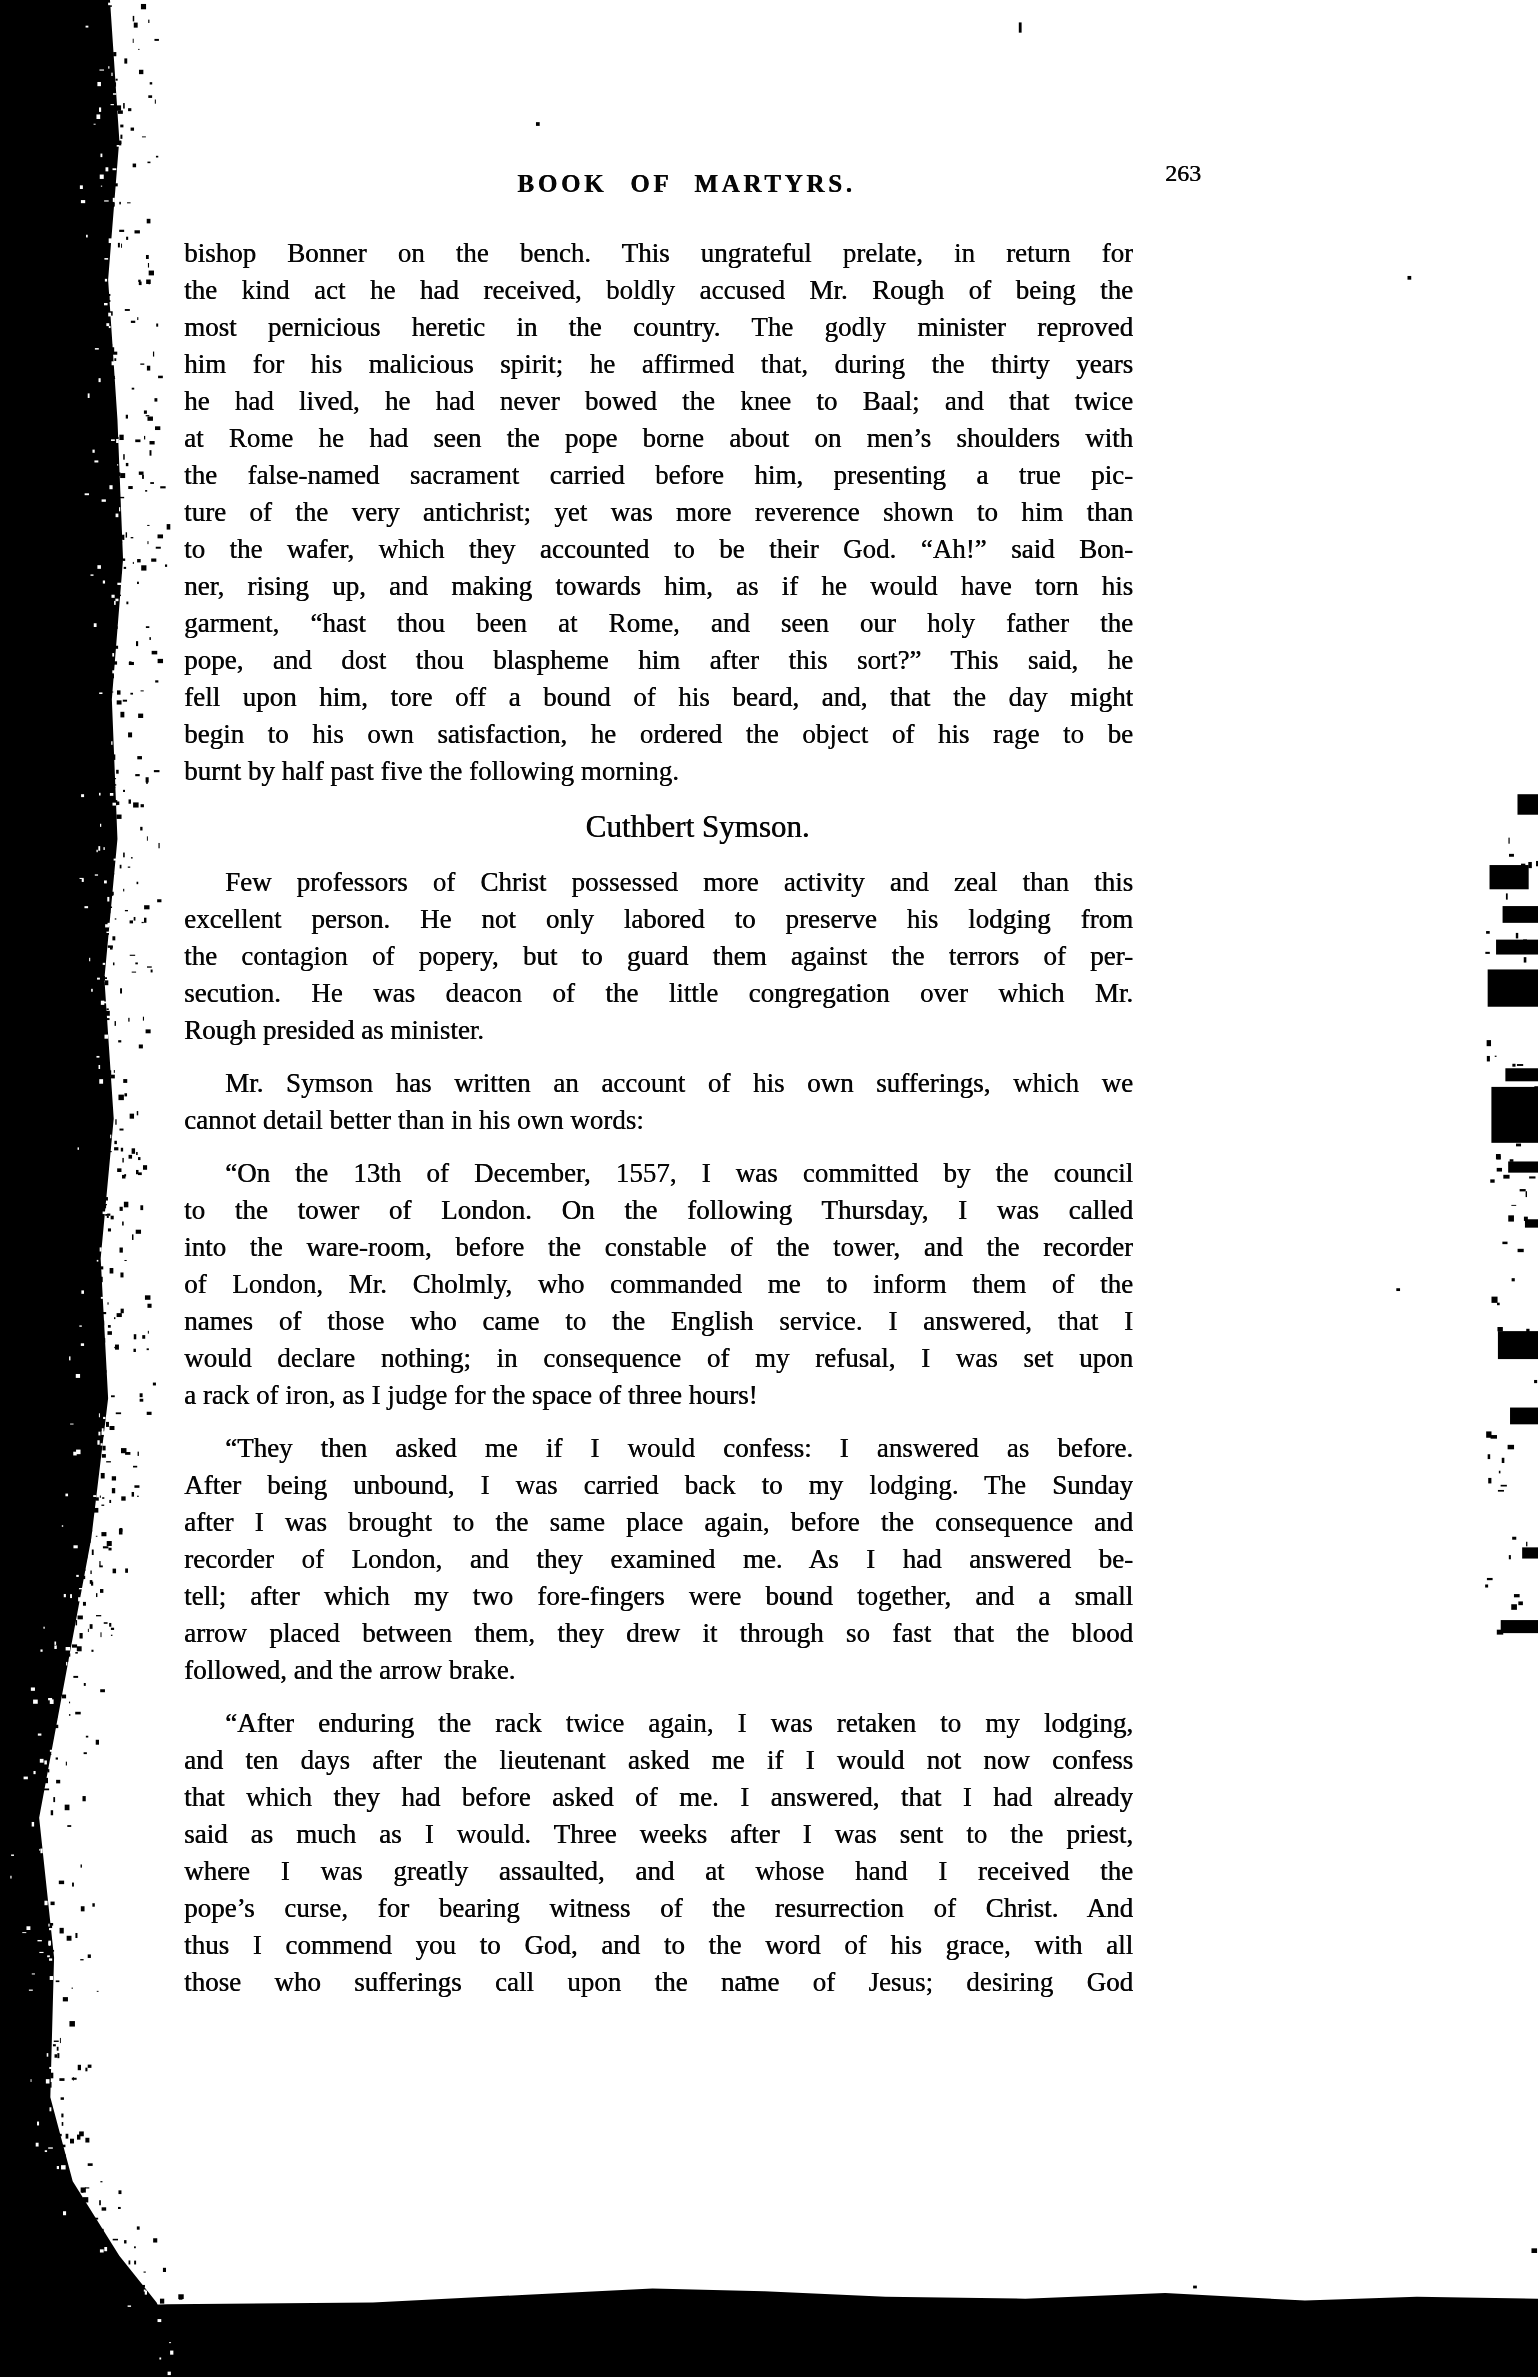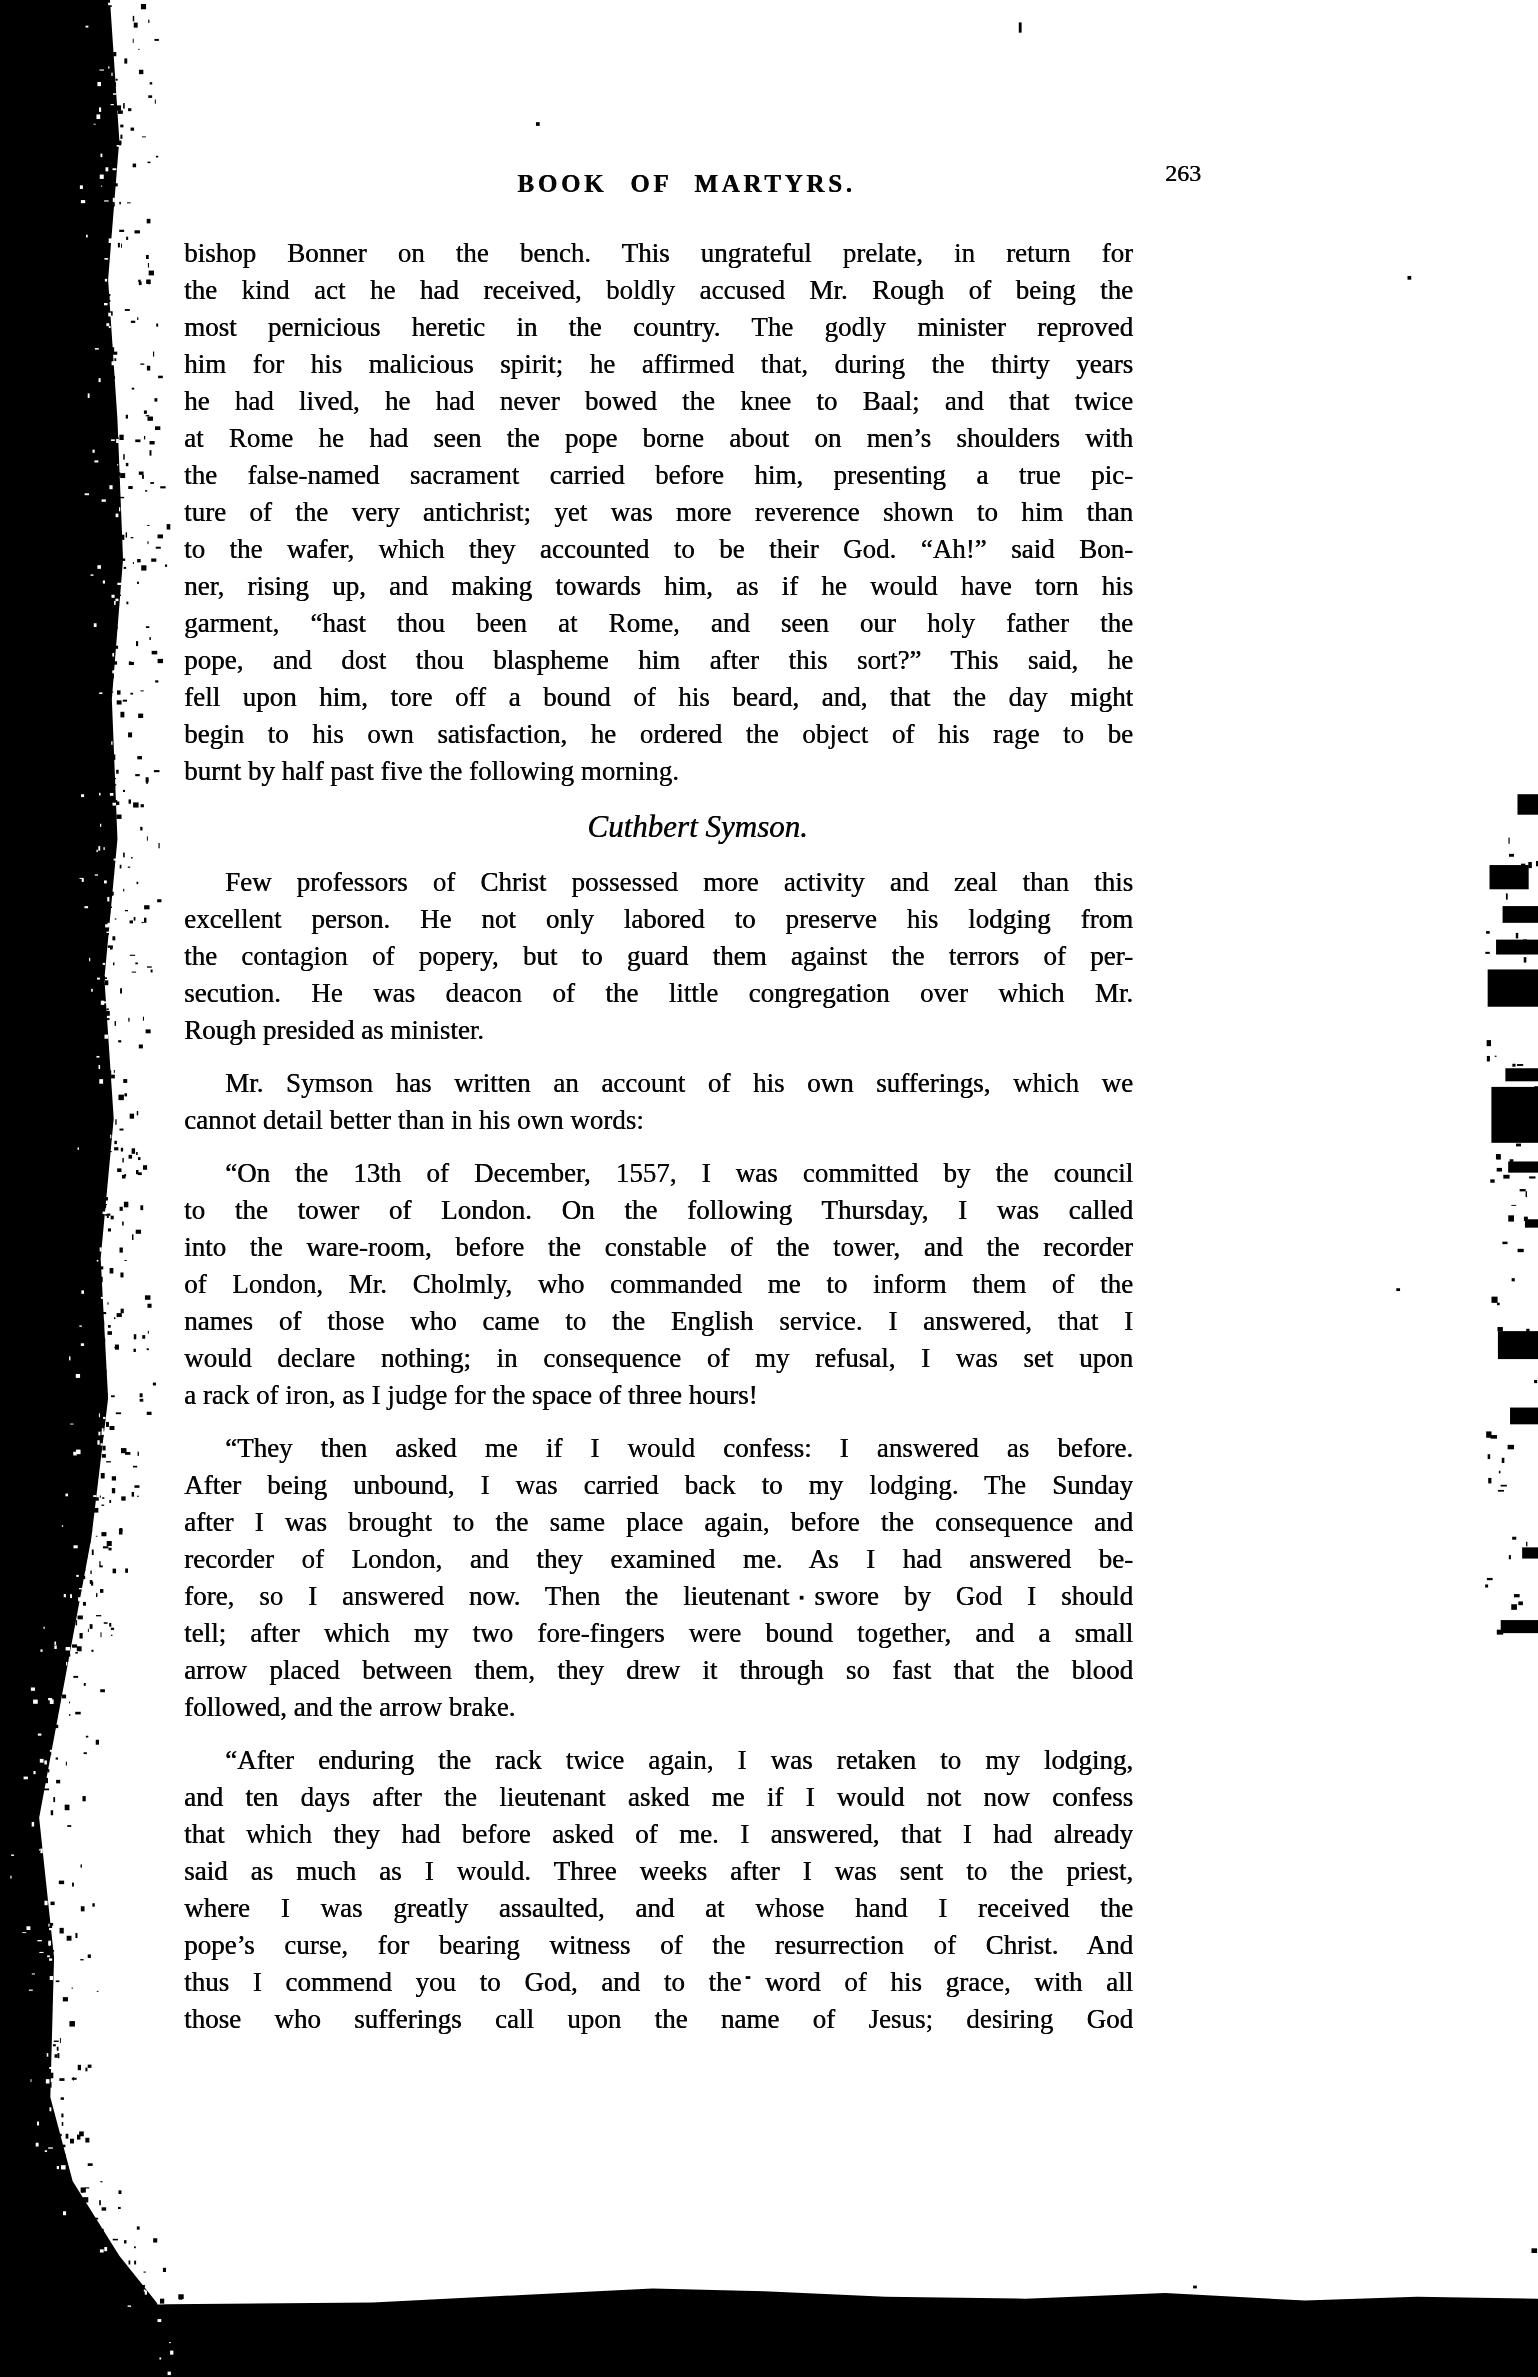--- a/index.html
+++ b/index.html
@@ -30,21 +30,21 @@
   .paragraph{margin:16px;}
   .line{
     height:37px;line-height:37px;
     text-align:justify;text-align-last:justify;
     overflow:hidden;
   }
   .line.para-end{text-align-last:left;}
   .line.indent{padding-left:41px;}
   .section-heading{
     height:41px;line-height:41px;margin:11px 0 17px;
-    text-align:center;font-style:italic;font-size:31px;
+    text-align:center;font-size:31px;
     position:relative;left:39px;
     text-shadow:0.5px 0.3px 0 currentColor;
   }
 </style>
 </head>
 <body>
 
 <div class="page">
 
   <svg class="artifacts" width="1538" height="2377" viewBox="0 0 1650 2550" xmlns="http://www.w3.org/2000/svg">
@@ -883,21 +883,20 @@
         <div class="line">of London, Mr. Cholmly, who commanded me to inform them of the</div>
         <div class="line">names of those who came to the English service.  I answered, that I</div>
         <div class="line">would declare nothing; in consequence of my refusal, I was set upon</div>
         <div class="line para-end">a rack of iron, as I judge for the space of three hours!</div>
       </div>
       <div class="paragraph">
         <div class="line indent">“They then asked me if I would confess: I answered as before.</div>
         <div class="line">After being unbound, I was carried back to my lodging.  The Sunday</div>
         <div class="line">after I was brought to the same place again, before the consequence and</div>
         <div class="line">recorder of London, and they examined me.  As I had answered be-</div>
-        <div class="line">fore, so I answered now.  Then the lieutenant swore by God I should</div>
         <div class="line">tell; after which my two fore-fingers were bound together, and a small</div>
         <div class="line">arrow placed between them, they drew it through so fast that the blood</div>
         <div class="line para-end">followed, and the arrow brake.</div>
       </div>
       <div class="paragraph">
         <div class="line indent">“After enduring the rack twice again, I was retaken to my lodging,</div>
         <div class="line">and ten days after the lieutenant asked me if I would not now confess</div>
         <div class="line">that which they had before asked of me.  I answered, that I had already</div>
         <div class="line">said as much as I would.  Three weeks after I was sent to the priest,</div>
         <div class="line">where I was greatly assaulted, and at whose hand I received the</div>

